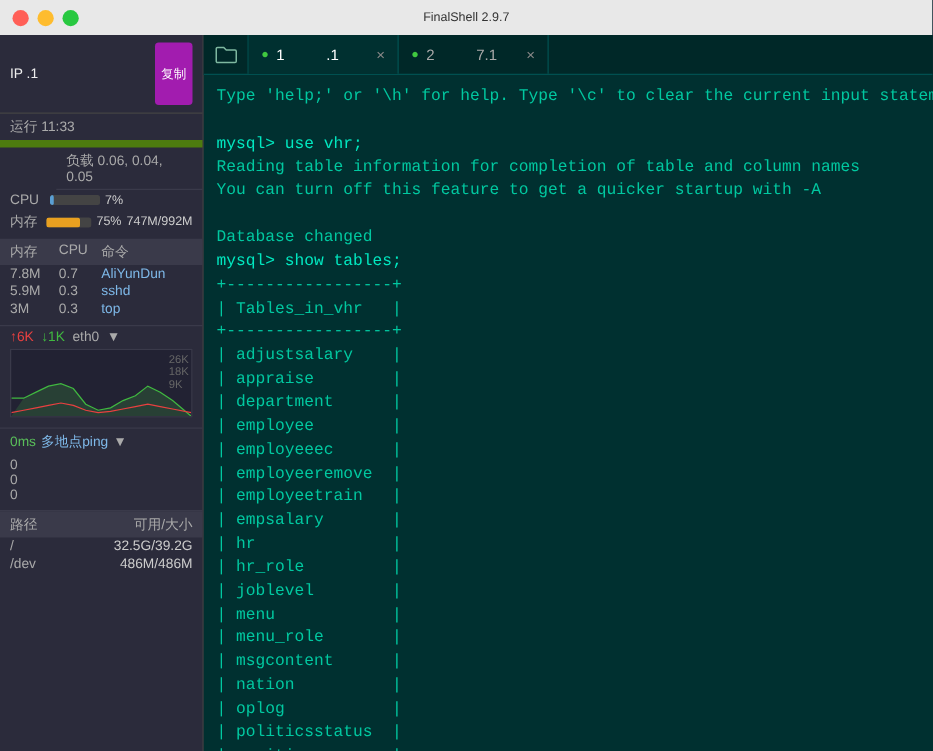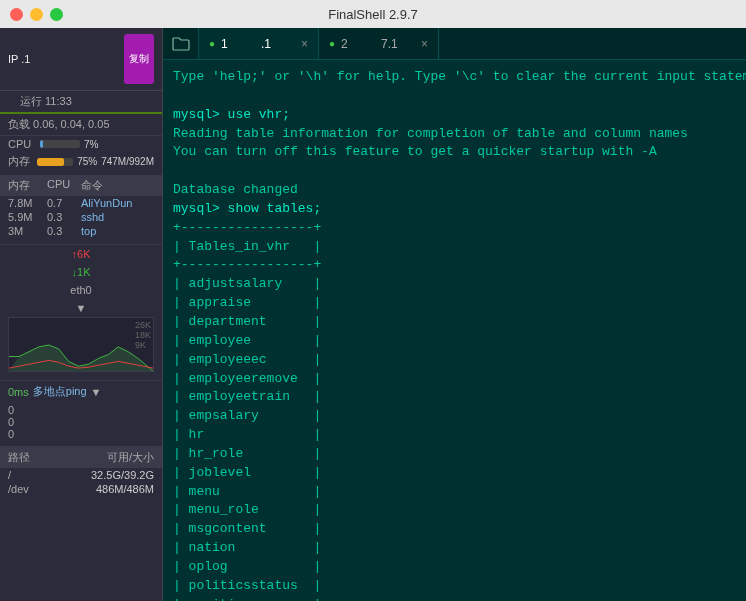--- a/index.html
+++ b/index.html
@@ -33,21 +33,21 @@
       width: 13px;
       height: 13px;
       border-radius: 50%;
       border: none;
       cursor: pointer;
     }
     .wc-close { background: #ff5f57; }
     .wc-min   { background: #febc2e; }
     .wc-max   { background: #28c840; }
     #title-text {
-      font-size: 13px;
+      font-size: 10px;
       color: #333;
       font-family: -apple-system, sans-serif;
     }
 
     
     #main-layout {
       display: flex;
       width: 746px;
       height: 573px;
     }
@@ -80,30 +80,31 @@
       background: #a21caf;
       color: white;
       border: none;
       border-radius: 3px;
       padding: 18px 5px;
       font-size: 10px;
       cursor: pointer;
     }
 
     #sidebar-runtime {
-      padding: 3px 20px;
-      font-size: 11px;
-      color: #aaa;
-      border-bottom: 2px solid #4d7c0f;
+      padding: 3px 8px;
+      font-size: 11px;
+      color: #aaa;
+      border-bottom: 6px solid #4d7c0f;
     }
     #sidebar-load {
       padding: 3px 8px;
       font-size: 11px;
       color: #aaa;
       border-bottom: 1px solid #3a3a4a;
+      margin-left: 45px;
     }
 
     .resource-row {
       display: flex;
       align-items: center;
       padding: 2px 8px;
       gap: 4px;
       font-size: 11px;
     }
     .resource-label { color: #aaa; width: 28px; }
@@ -151,21 +152,20 @@
       margin-top: 6px;
       border-top: 1px solid #3a3a4a;
     }
     #net-header {
       display: flex;
       align-items: center;
       padding: 3px 8px;
       gap: 6px;
       font-size: 11px;
       color: #aaa;
-      flex-direction: column;
     }
     .net-up { color: #e84040; }
     .net-dn { color: #40b840; }
     .net-eth { color: #aaa; }
     #net-graph {
       height: 55px;
       margin: 0 8px 4px;
       background: #222233;
       border: 1px solid #3a3a4a;
       position: relative;

